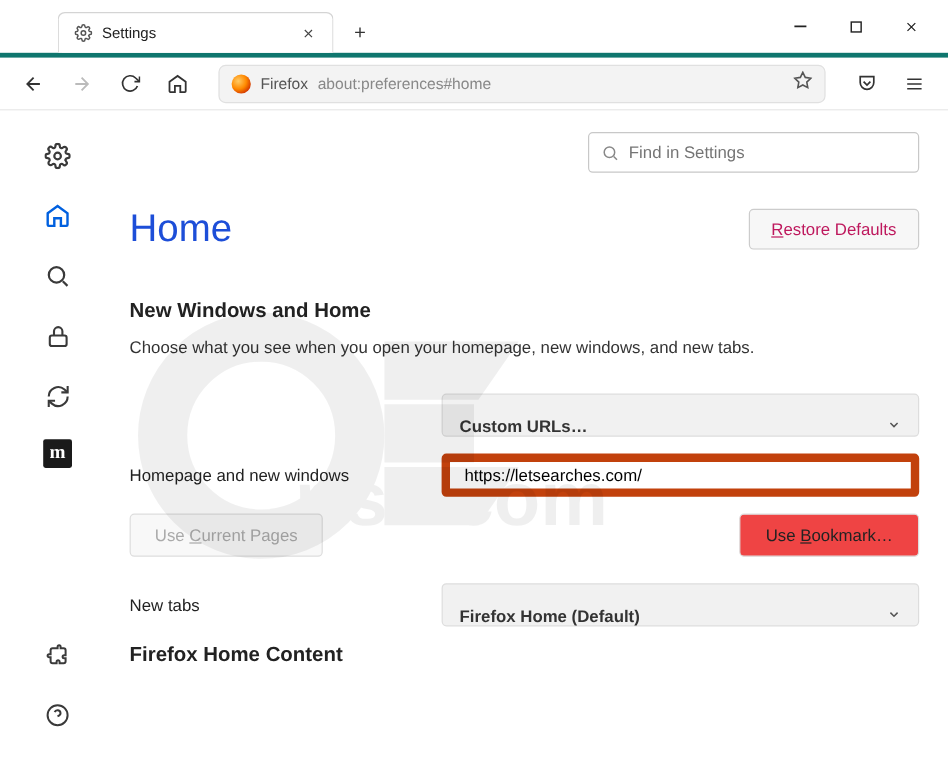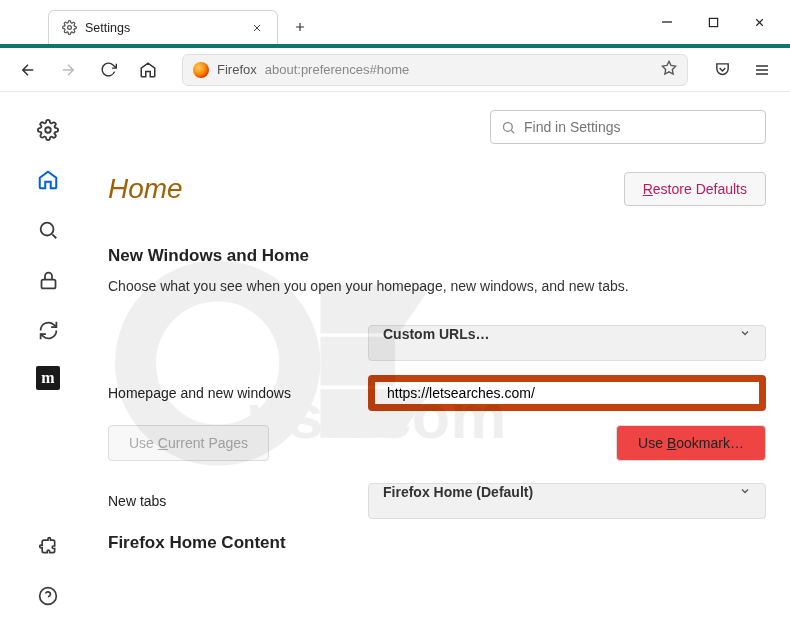--- a/index.html
+++ b/index.html
@@ -37,29 +37,29 @@
 .side-gap { flex: 1; }
 .side-bottom { display:flex; flex-direction:column; gap:22px; padding-bottom: 24px; align-items:center;}
 
 
 .main { flex: 1; padding: 18px 24px 0 12px; overflow: hidden; }
 .searchrow { display: flex; justify-content: flex-end; margin-bottom: 28px; }
 .searchbox { width: 276px; height: 34px; border: 1px solid #c8c8c8; border-radius: 4px; display: flex; align-items: center; padding: 0 10px; gap: 8px; color: #888; }
 .searchbox input { border: none; outline: none; font-size: 14px; flex: 1; background: transparent; }
 
 .headrow { display: flex; align-items: center; justify-content: space-between; margin-bottom: 40px; }
-.h-home { font-size: 28px; font-weight: 400; color: #a16207; font-style: italic; }
+.h-home { font-size: 32px; font-weight: 400; color: #1d4ed8; }
 .restore-btn { padding: 8px 18px; border: 1px solid #ccc; border-radius: 4px; background: #f7f7f7; font-size: 14px; cursor: pointer; color: #be185d; }
 
 .section-title { font-size: 17px; font-weight: 600; color: #222; margin-bottom: 10px; }
 .section-desc { font-size: 14px; color: #333; margin-bottom: 28px; line-height: 1.5; }
 
 .formrow { display: flex; align-items: center; margin-bottom: 14px; gap: 20px; }
 .formlabel { width: 240px; font-size: 14px; color: #222; }
-.dropdown { flex: 1; height: 36px; background: #f1f1f1; border: 1px solid #ddd; border-radius: 4px; display: flex; align-items: flex-start; padding: 0 14px; font-size: 14px; font-weight: 600; color: #333; cursor: pointer; justify-content: space-between; }
+.dropdown { flex: 1; height: 36px; background: #f1f1f1; border: 1px solid #ddd; border-radius: 4px; display: flex; align-items: flex-end; padding: 0 14px; font-size: 14px; font-weight: 600; color: #333; cursor: pointer; justify-content: space-between; }
 .dropdown .chev { color: #555; }
 .textin { flex: 1; height: 36px; border: 7px solid #c2410c; border-radius: 4px; padding: 0 12px; font-size: 14px; outline: none; }
 .btnpair { display: flex; justify-content: space-between; gap: 14px; margin: 8px 0 22px; }
 .flat-btn { padding: 9px 20px; border: 1px solid #ddd; border-radius: 4px; background: #ef4444; font-size: 14px; cursor: pointer; color: #222; min-width: 150px; }
 .flat-btn.disabled { color: #aaa; background: #f8f8f8; cursor: default; }
 
 .section2 { font-size: 17px; font-weight: 600; color: #222; margin-top: 12px; }
 
 .underline { text-decoration: underline; text-decoration-thickness: 1px; }
 

